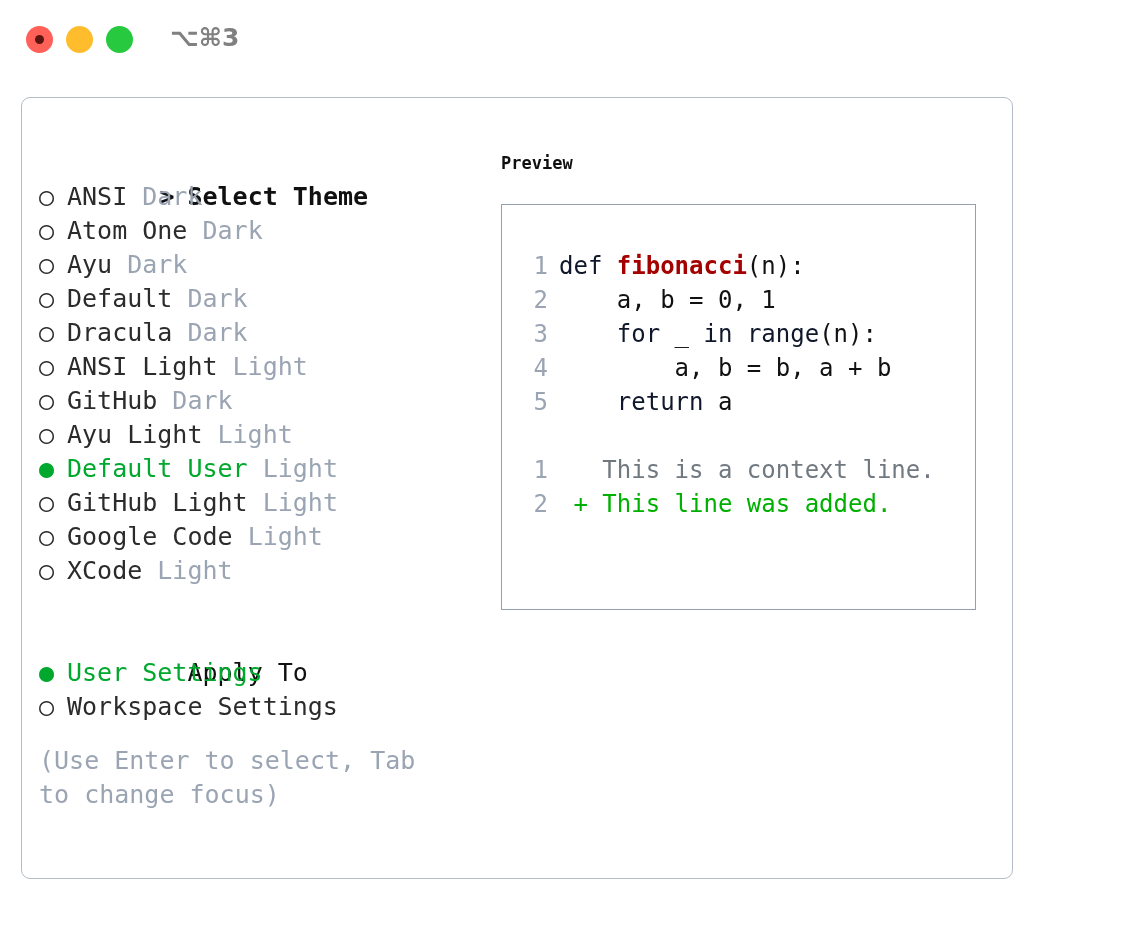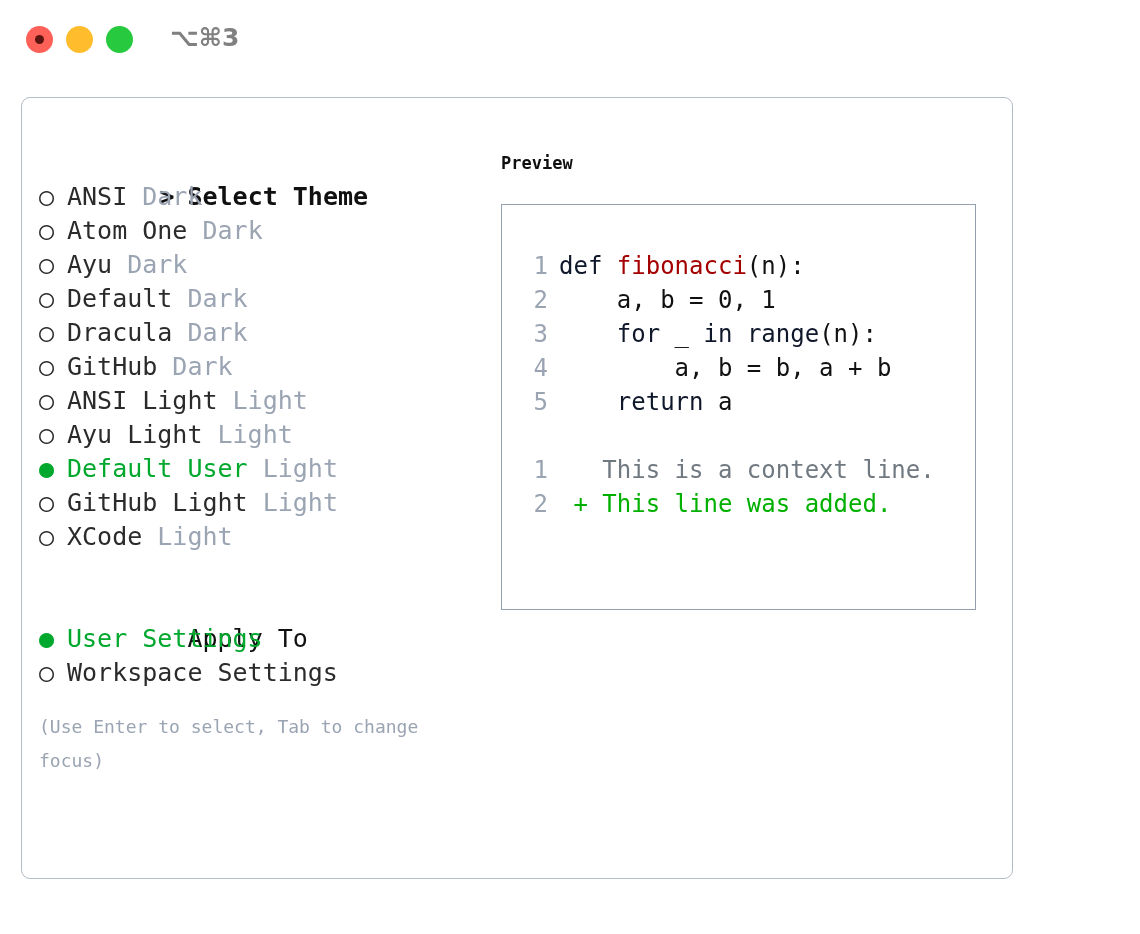--- a/index.html
+++ b/index.html
@@ -111,21 +111,21 @@
     color: #00a82d;
   }
   .opt-suffix {
     color: #9aa4b2;
   }
 
   .spacer-row { height: 34px; }
 
   #hint {
     margin-top: 20px;
-    font-size: 18px;
+    font-size: 25px;
     line-height: 34px;
     color: #9aa4b2;
     width: 402px;
   }
 
   
   #right-col {
     position: absolute;
     left: 479px;
     top: 48px;
@@ -156,21 +156,21 @@
     color: #111111;
   }
   .lnum {
     display: inline-block;
     width: 28px;
     text-align: right;
     color: #9aa4b2;
     margin-right: 11px;
   }
   .kw   { color: #0f172a; }
-  .fn   { color: #a40000; }
+  .fn   { color: #a40000; font-weight: bold; }
   .plain{ color: #111111; }
 
   .blank-line { height: 34px; }
 
   .diff-ctx { color: #707880; margin-top: 16px; }
   .diff-del { color: #cc0000; }
   .diff-add { color: #00b000; }
 </style>
 </head>
 <body>
@@ -191,25 +191,26 @@
       <div class="section-header">
         <span class="marker">&gt;</span><span>Select Theme</span>
       </div>
 
       <div id="theme-items">
           <div class="opt-row"><span class="marker">○</span><span class="opt-label">ANSI</span><span class="opt-suffix"> Dark</span></div>
           <div class="opt-row"><span class="marker">○</span><span class="opt-label">Atom One</span><span class="opt-suffix"> Dark</span></div>
           <div class="opt-row"><span class="marker">○</span><span class="opt-label">Ayu</span><span class="opt-suffix"> Dark</span></div>
           <div class="opt-row"><span class="marker">○</span><span class="opt-label">Default</span><span class="opt-suffix"> Dark</span></div>
           <div class="opt-row"><span class="marker">○</span><span class="opt-label">Dracula</span><span class="opt-suffix"> Dark</span></div>
+          <div class="opt-row"><span class="marker">○</span><span class="opt-label">ANSI Light</span><span class="opt-suffix"> Light</span></div>
           <div class="opt-row"><span class="marker">○</span><span class="opt-label">GitHub</span><span class="opt-suffix"> Dark</span></div>
-          <div class="opt-row"><span class="marker">○</span><span class="opt-label">ANSI Light</span><span class="opt-suffix"> Light</span></div>
           <div class="opt-row"><span class="marker">○</span><span class="opt-label">Ayu Light</span><span class="opt-suffix"> Light</span></div>
           <div class="opt-row selected"><span class="marker">●</span><span class="opt-label">Default User</span><span class="opt-suffix"> Light</span></div>
           <div class="opt-row"><span class="marker">○</span><span class="opt-label">GitHub Light</span><span class="opt-suffix"> Light</span></div>
+          <div class="opt-row"><span class="marker">○</span><span class="opt-label">Google Code</span><span class="opt-suffix"> Light</span></div>
           <div class="opt-row"><span class="marker">○</span><span class="opt-label">XCode</span><span class="opt-suffix"> Light</span></div>
         </div>
 
       <div class="spacer-row"></div>
 
       <div class="section-header" style="font-weight:normal;">
         <span class="marker"> </span><span>Apply To</span>
       </div>
 
       <div id="apply-items">

